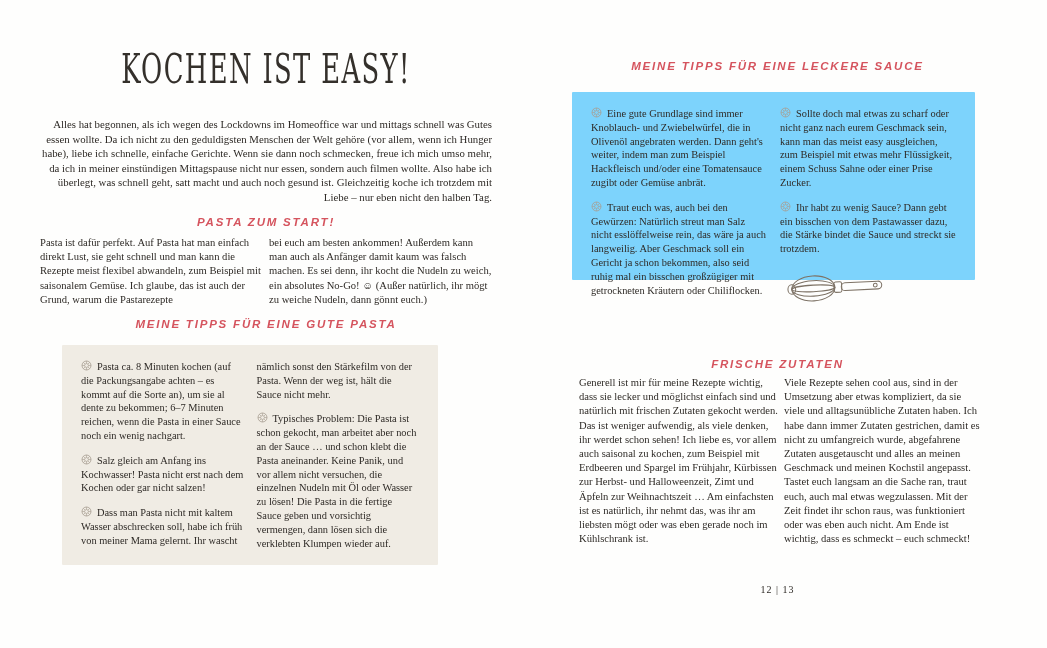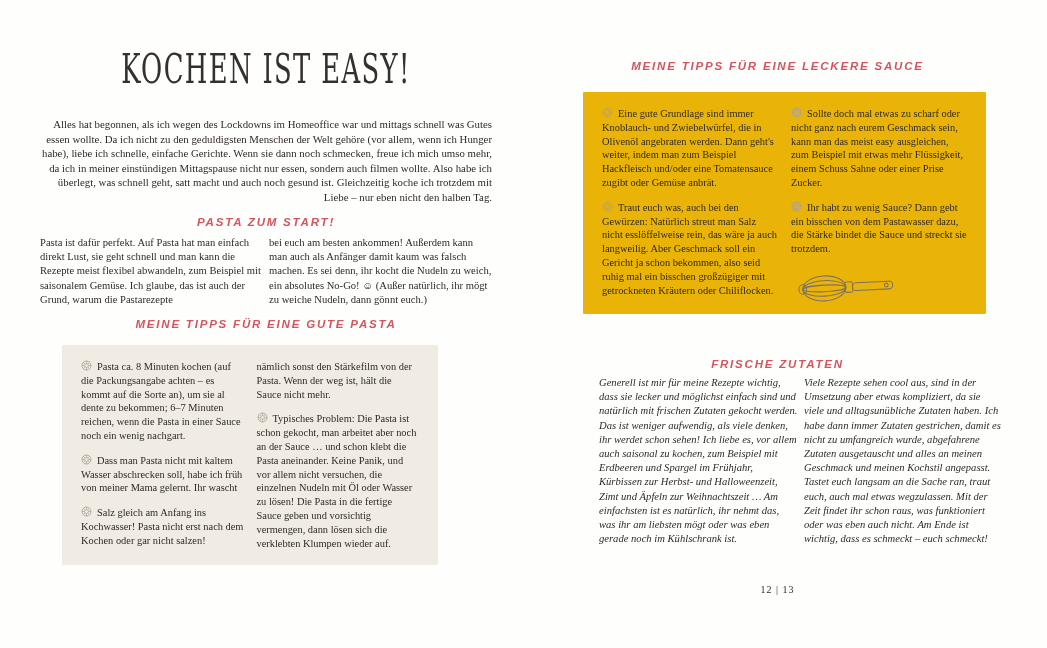--- a/index.html
+++ b/index.html
@@ -62,38 +62,38 @@
   .h-tips-sauce { top: 60px; }
   .h-zutaten    { top: 358px; }
 
   
   .two-col {
     position: absolute;
     display: flex;
     gap: 6px;
   }
   .pasta-cols   { top: 236px; left: 0; width: 452px; }
-  .zutaten-cols { top: 376px; left: 44px; width: 404px; font-style: italic; }
+  .zutaten-cols { top: 376px; left: 24px; width: 404px; }
   .two-col p {
     margin: 0; flex: 1;
     font-size: 10.6px; line-height: 14.2px;
     text-align: left;
   }
 
   
   .tips-box {
     position: absolute;
     display: flex;
     gap: 13px;
     box-sizing: border-box;
     padding: 15px 19px;
     border-radius: 1px;
   }
   .box-gray  { top: 345px; left: 22px; width: 376px; height: 220px; background: #f0ece4; }
-  .box-peach { top: 92px;  left: 28px; width: 403px; height: 222px; background: #eab308; }
+  .box-peach { top: 92px;  left: 17px; width: 403px; height: 188px; background: #7dd3fc; }
   .box-col { flex: 1; min-width: 0; }
   .tip {
     margin: 0 0 11px 0;
     font-size: 10.4px; line-height: 13.8px;
     text-align: left;
   }
   .tip:last-child { margin-bottom: 0; }
   .tip-icon {
     display: inline-block;
     width: 11px; height: 11px;
@@ -147,30 +147,30 @@
                 </g>
               </svg></span><span class="tip-text">Pasta ca. 8 Minuten kochen (auf die Packungsangabe achten – es kommt auf die Sorte an), um sie al dente zu bekommen; 6–7 Minuten reichen, wenn die Pasta in einer Sauce noch ein wenig nachgart.</span>
         </p>
         <p class="tip">
           <span class="tip-icon"><svg viewBox="0 0 12 12" width="11" height="11">
                 <g fill="none" stroke="#a79e92" stroke-width="0.9">
                   <circle cx="6" cy="6" r="4.9"></circle>
                   <circle cx="6" cy="6" r="2.1" stroke-width="0.7"></circle>
                   <path stroke-width="0.7" d="M6 1.2V3.9M6 8.1v2.7M1.2 6h2.7M8.1 6h2.7M2.6 2.6l1.9 1.9M7.5 7.5l1.9 1.9M9.4 2.6L7.5 4.5M4.5 7.5L2.6 9.4"></path>
                 </g>
+              </svg></span><span class="tip-text">Salz gleich am Anfang ins Kochwasser! Pasta nicht erst nach dem Kochen oder gar nicht salzen!</span>
+        </p>
+        <p class="tip">
+          <span class="tip-icon"><svg viewBox="0 0 12 12" width="11" height="11">
+                <g fill="none" stroke="#a79e92" stroke-width="0.9">
+                  <circle cx="6" cy="6" r="4.9"></circle>
+                  <circle cx="6" cy="6" r="2.1" stroke-width="0.7"></circle>
+                  <path stroke-width="0.7" d="M6 1.2V3.9M6 8.1v2.7M1.2 6h2.7M8.1 6h2.7M2.6 2.6l1.9 1.9M7.5 7.5l1.9 1.9M9.4 2.6L7.5 4.5M4.5 7.5L2.6 9.4"></path>
+                </g>
               </svg></span><span class="tip-text">Dass man Pasta nicht mit kaltem Wasser abschrecken soll, habe ich früh von meiner Mama gelernt. Ihr wascht</span>
-        </p>
-        <p class="tip">
-          <span class="tip-icon"><svg viewBox="0 0 12 12" width="11" height="11">
-                <g fill="none" stroke="#a79e92" stroke-width="0.9">
-                  <circle cx="6" cy="6" r="4.9"></circle>
-                  <circle cx="6" cy="6" r="2.1" stroke-width="0.7"></circle>
-                  <path stroke-width="0.7" d="M6 1.2V3.9M6 8.1v2.7M1.2 6h2.7M8.1 6h2.7M2.6 2.6l1.9 1.9M7.5 7.5l1.9 1.9M9.4 2.6L7.5 4.5M4.5 7.5L2.6 9.4"></path>
-                </g>
-              </svg></span><span class="tip-text">Salz gleich am Anfang ins Kochwasser! Pasta nicht erst nach dem Kochen oder gar nicht salzen!</span>
         </p>
       </div>
       <div class="box-col">
         <p class="tip">nämlich sonst den Stärkefilm von der Pasta. Wenn der weg ist, hält die Sauce nicht mehr.</p>
         <p class="tip">
           <span class="tip-icon"><svg viewBox="0 0 12 12" width="11" height="11">
                 <g fill="none" stroke="#a79e92" stroke-width="0.9">
                   <circle cx="6" cy="6" r="4.9"></circle>
                   <circle cx="6" cy="6" r="2.1" stroke-width="0.7"></circle>
                   <path stroke-width="0.7" d="M6 1.2V3.9M6 8.1v2.7M1.2 6h2.7M8.1 6h2.7M2.6 2.6l1.9 1.9M7.5 7.5l1.9 1.9M9.4 2.6L7.5 4.5M4.5 7.5L2.6 9.4"></path>

